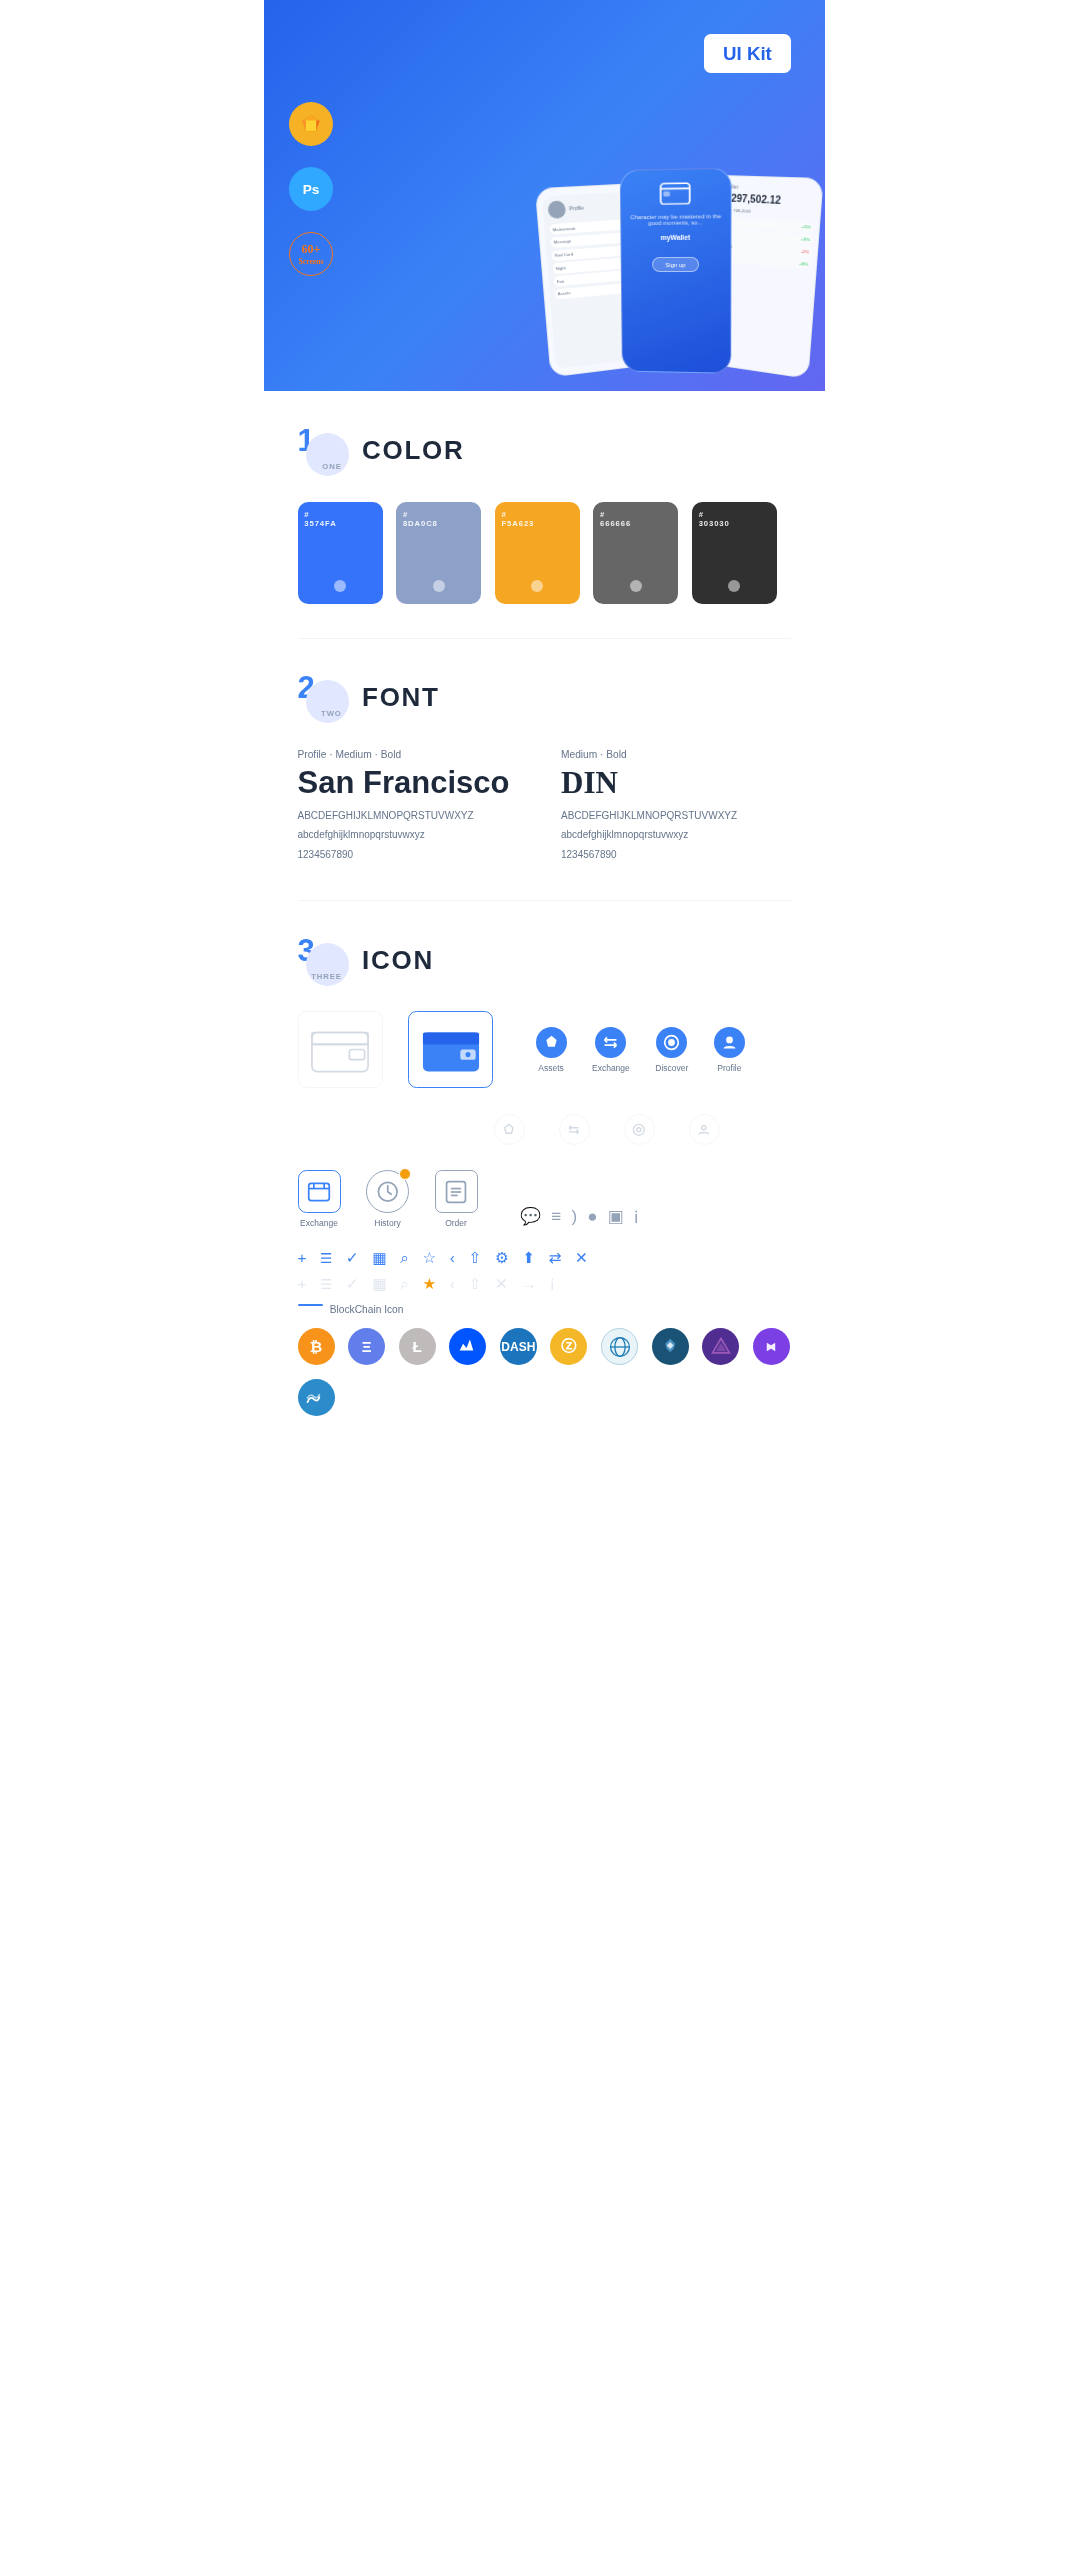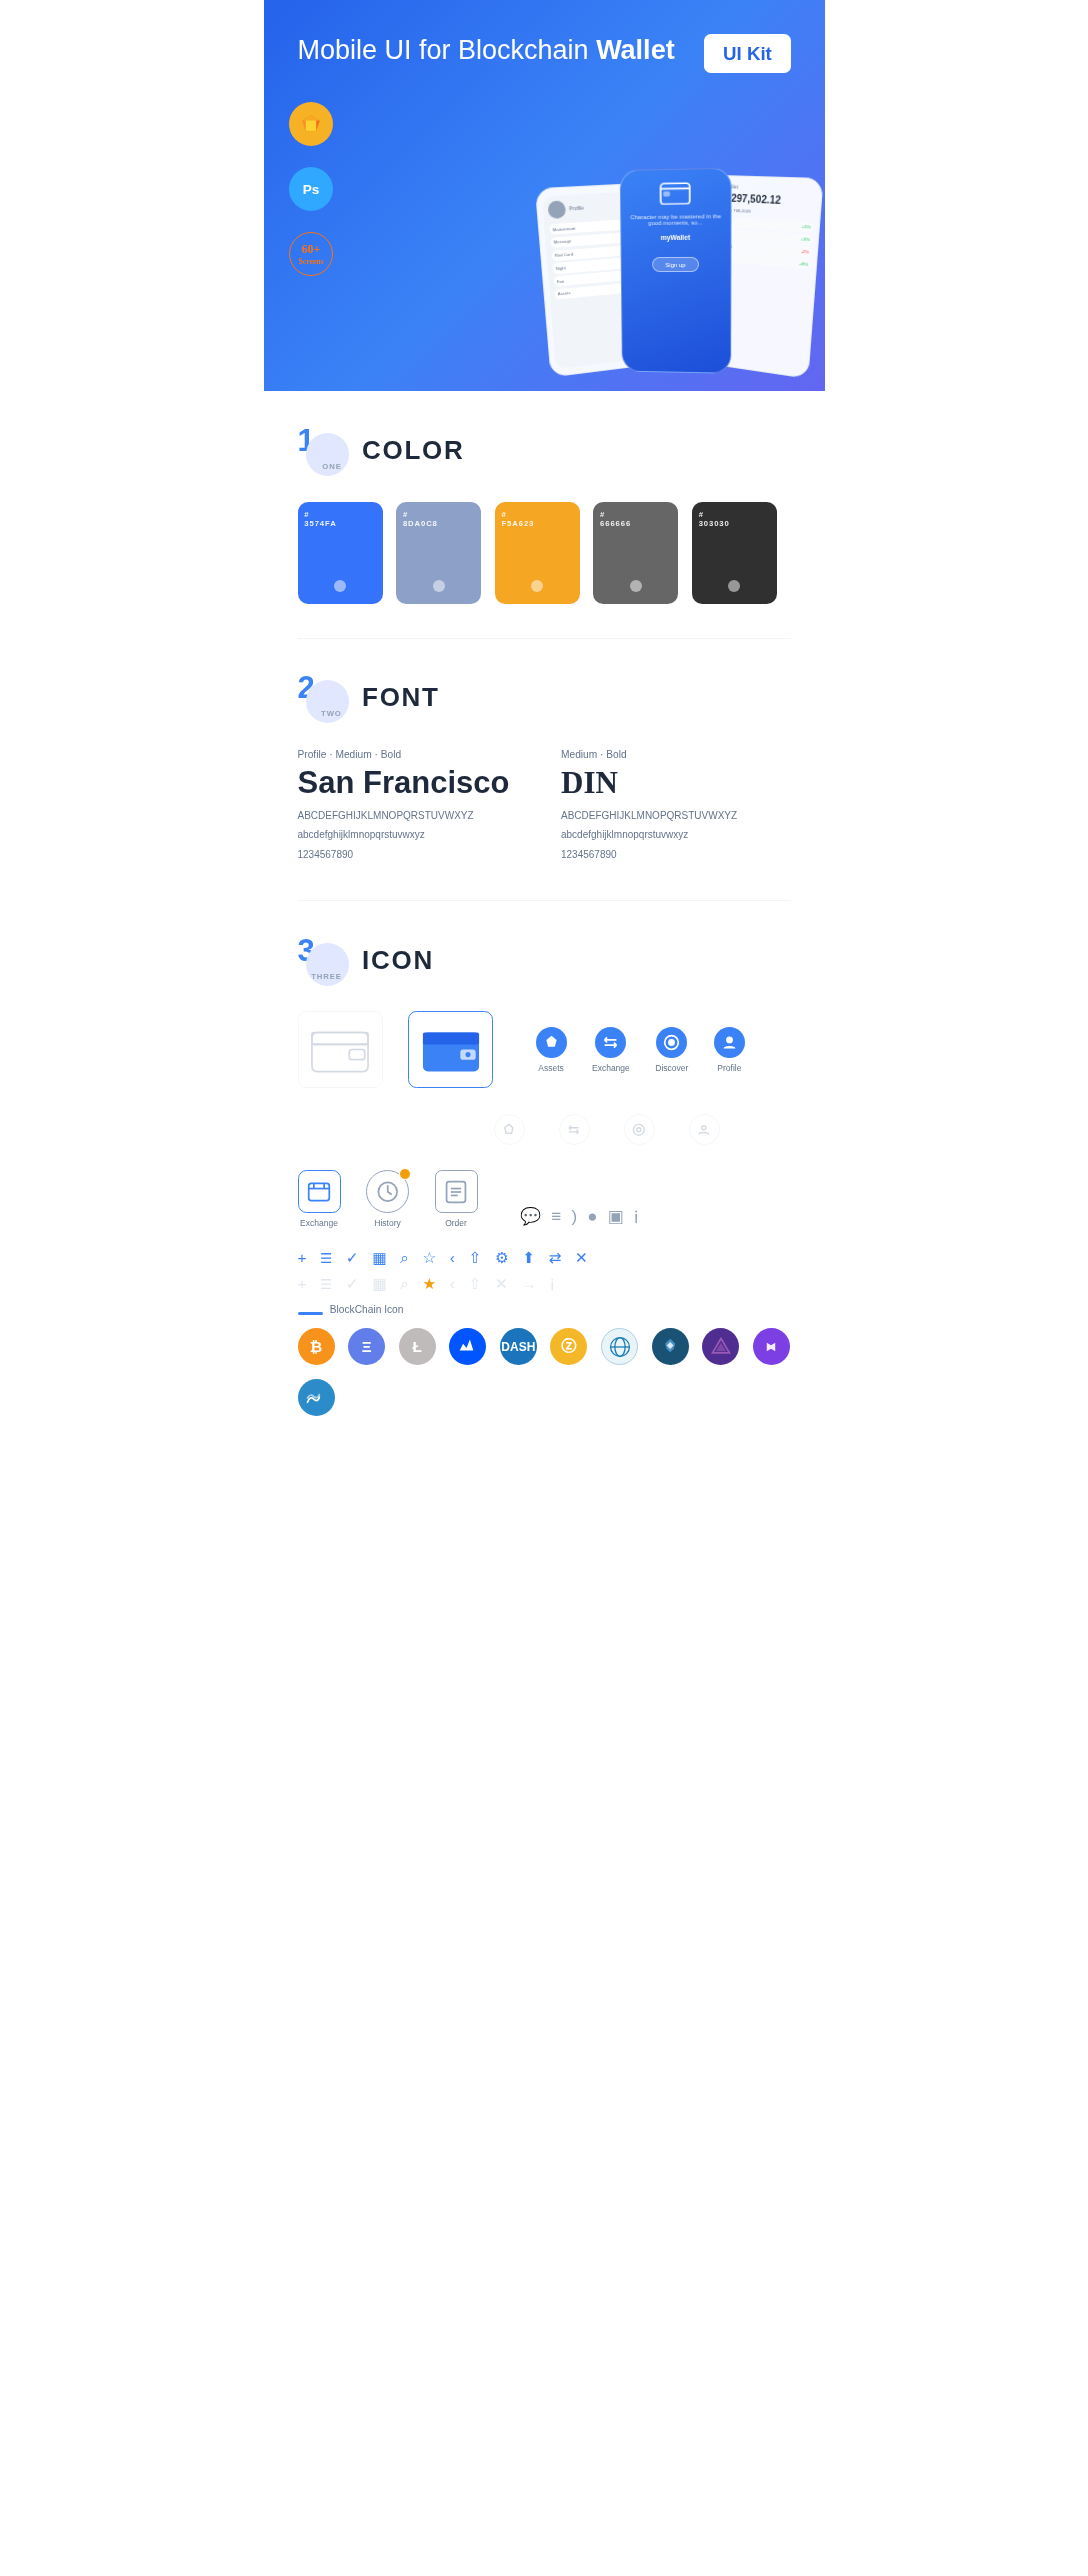--- a/index.html
+++ b/index.html
@@ -183,21 +183,21 @@
     .tool-icon {
       font-size: 15.3px;
       color: #94a3b8;
       cursor: pointer;
     }
     .tool-icon.blue { color: #3b82f6; }
 
     
     .blockchain-label {
       display: flex;
-      align-items: flex-end;
+      align-items: flex-start;
       gap: 6.8px;
       margin-bottom: 13.6px;
     }
     .blockchain-line {
       width: 25.5px;
       height: 2.6px;
       background: #3b82f6;
       border-radius: 1.7px;
     }
     .blockchain-text {
@@ -220,23 +220,20 @@
       display: flex;
       gap: 25.5px;
       align-items: flex-end;
       margin-bottom: 20.4px;
     }
   </style>
 </head>
 <body>
 
 <div class="hero">
-  <div class="hero-title">
-    <span>Mobile UI for Blockchain </span><strong>Wallet</strong>
-  </div>
   <div class="ui-kit-badge">UI Kit</div>
 
   <div class="hero-badges">
     <div class="badge-circle badge-sketch">
       <svg width="24" height="24" viewBox="0 0 28 28" fill="none">
         <polygon points="14,4 24,10 20,22 8,22 4,10" fill="#F7B125" stroke="#E6A020" stroke-width="1"></polygon>
         <polygon points="14,4 8,10 20,10" fill="#FDA621"></polygon>
         <polygon points="8,10 4,10 8,22" fill="#FC8B2E"></polygon>
         <polygon points="20,10 24,10 20,22" fill="#F56B1C"></polygon>
         <polygon points="8,10 20,10 20,22 8,22" fill="#FDD231"></polygon>

